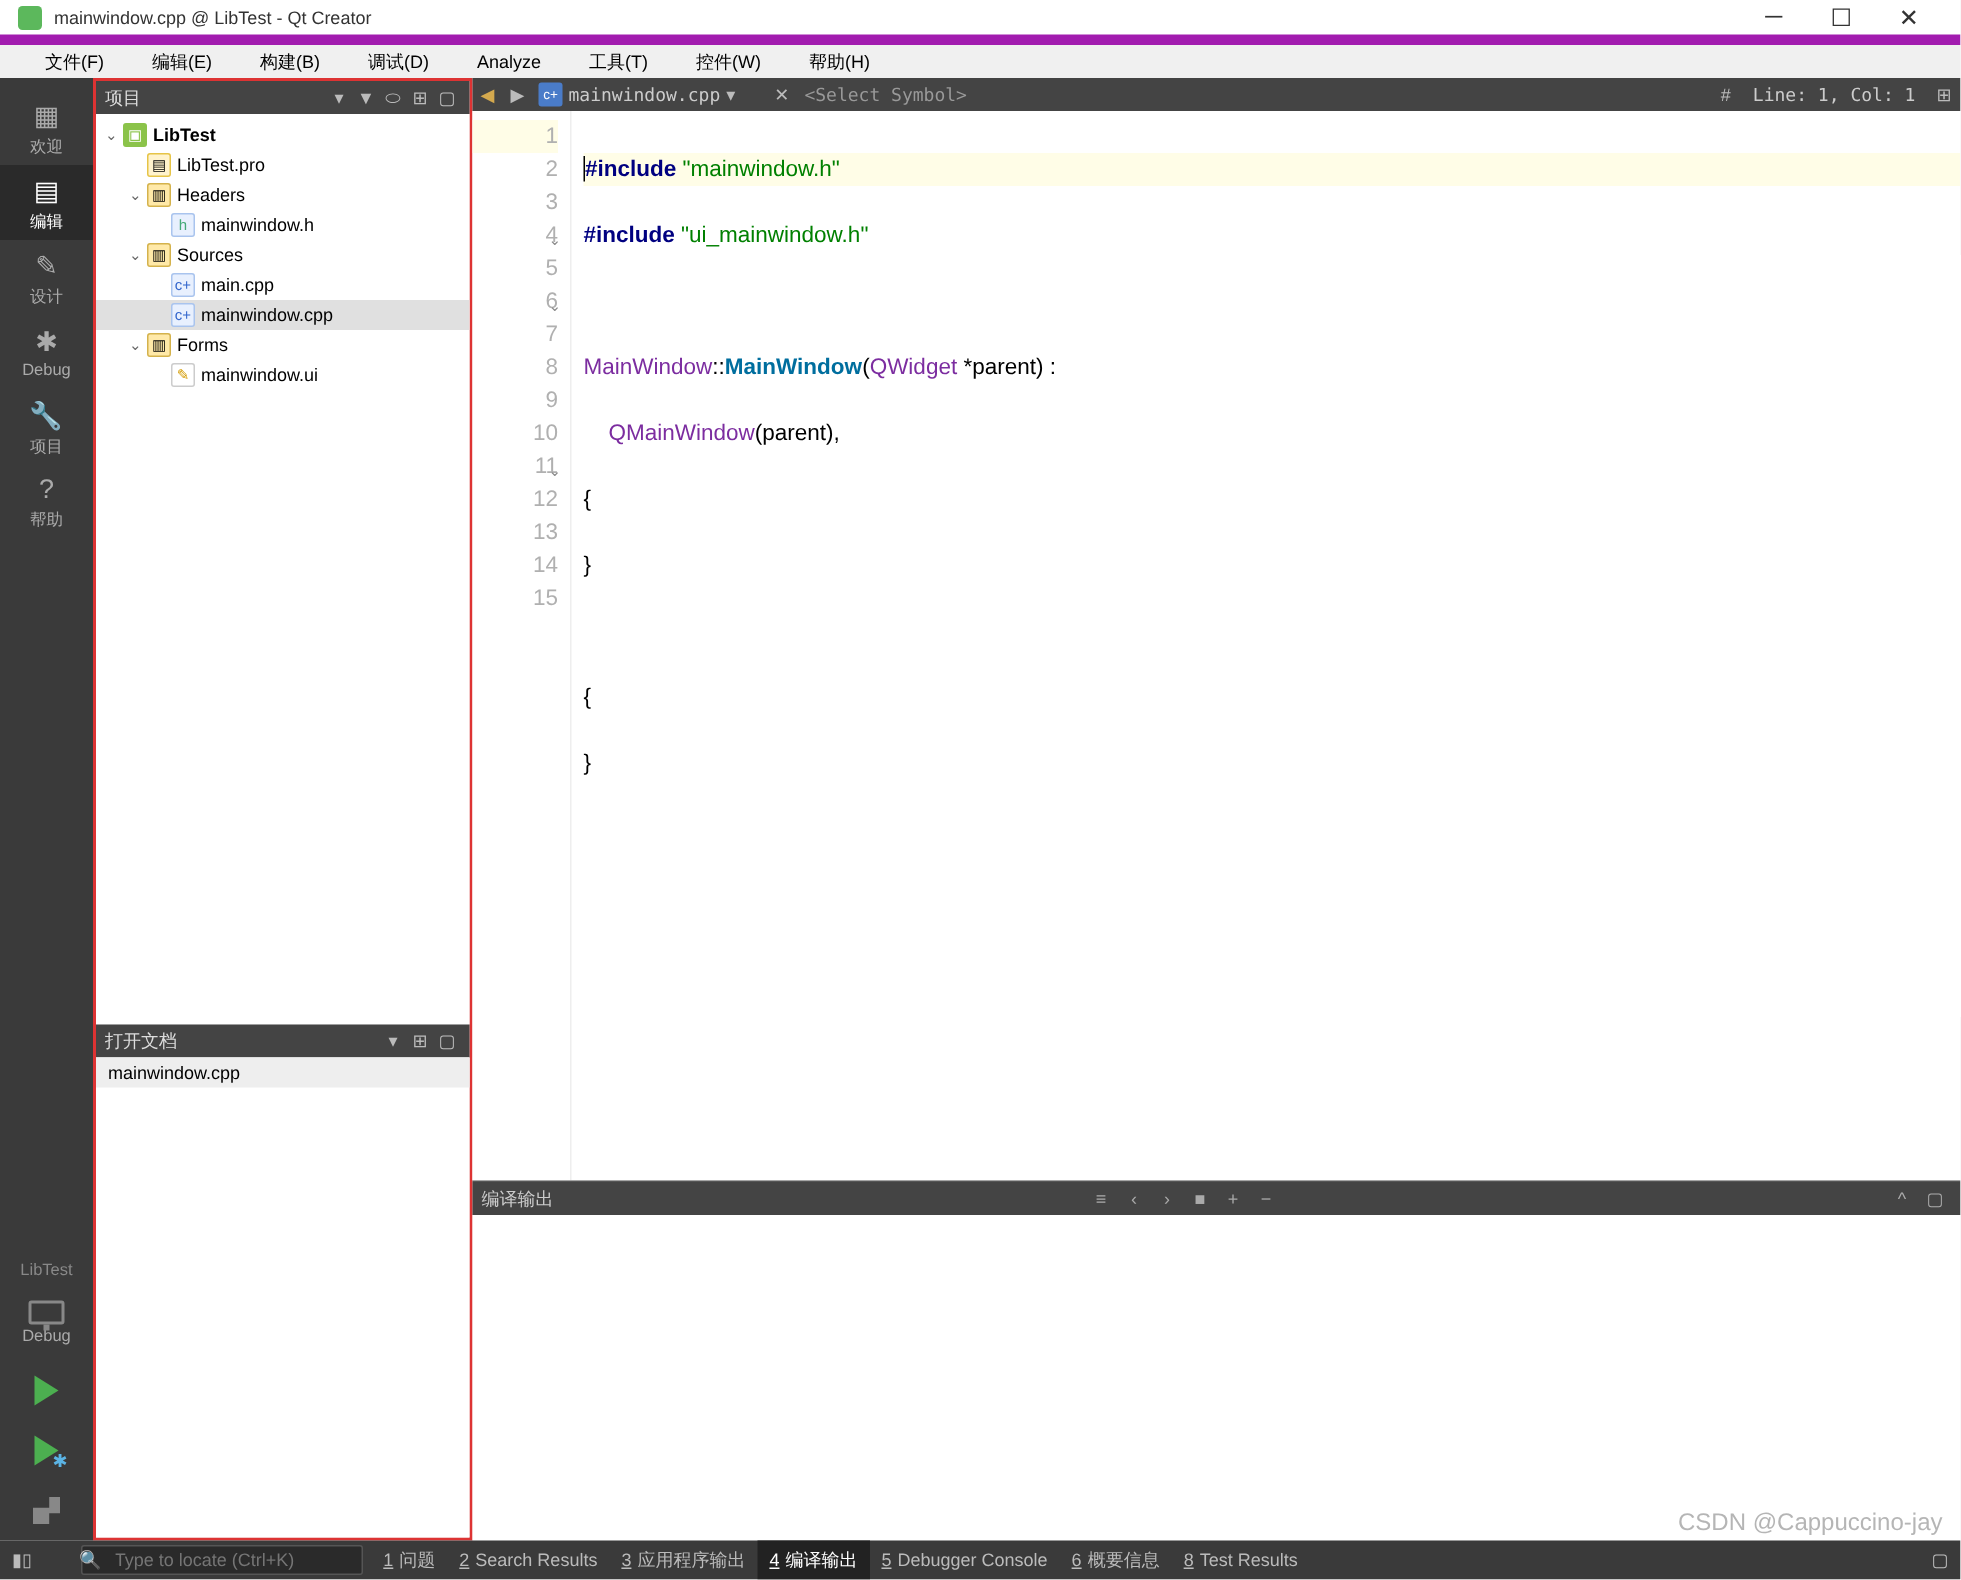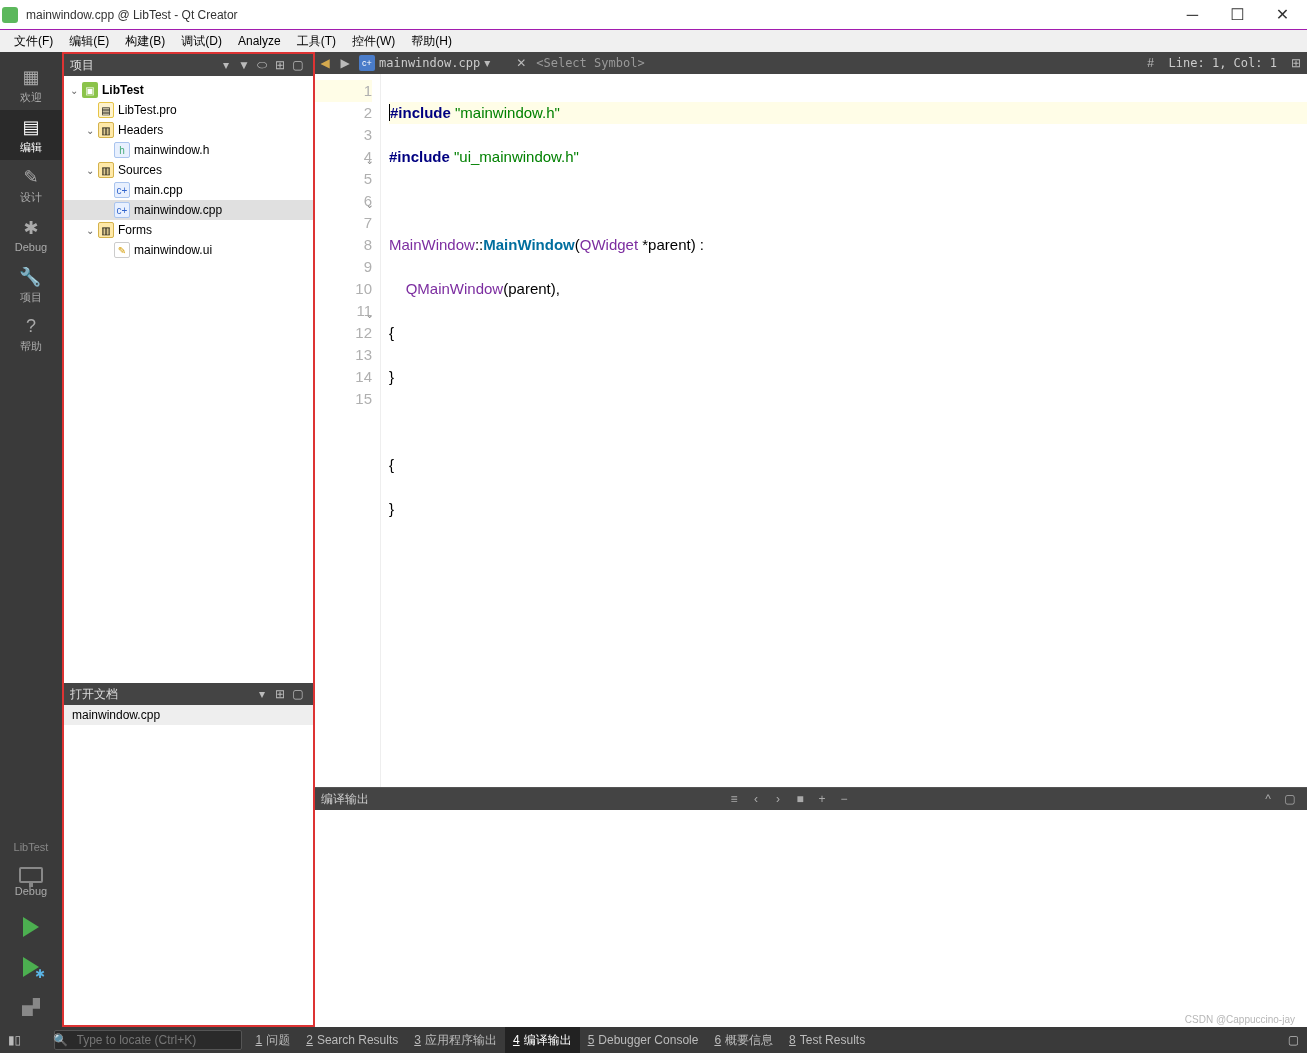--- a/index.html
+++ b/index.html
@@ -1,26 +1,26 @@
 <!DOCTYPE html>
 <html><head>
 <meta charset="utf-8">
 <style>
 * { margin:0; padding:0; box-sizing:border-box; font-family:"Microsoft YaHei",Arial,sans-serif; }
 body { width:1307px; height:1053px; background:#f0f0f0; overflow:hidden; position:relative; }
 
 
-.titlebar { height:30px; background:#fff; display:flex; align-items:center; padding:0 2px; border-bottom:1px solid #a21caf; }
+.titlebar { height:30px; background:#fff; display:flex; align-items:center; padding:0 12px; border-bottom:7px solid #a21caf; }
 .titlebar .app-icon { width:16px; height:16px; background:#5cb85c; border-radius:3px; margin-right:8px; }
 .titlebar .title { font-size:12px; color:#333; flex:1; }
 .titlebar .winbtn { width:45px; height:28px; display:flex; align-items:center; justify-content:center; color:#333; cursor:pointer; }
 
 
 .menubar { height:22px; background:#f0f0f0; display:flex; align-items:center; padding:0 6px; font-size:12px; }
-.menubar .mitem { padding:2px 8px; cursor:pointer; }
+.menubar .mitem { padding:2px 8px; cursor:pointer;margin-left:16px; }
 
 .body-row { display:flex; height:calc(100% - 30px - 22px - 26px); }
 
 
 .iconstrip { width:62px; background:#3a3a3a; display:flex; flex-direction:column; align-items:center; padding-top:8px; }
 .iconstrip .icell { width:62px; height:50px; display:flex; flex-direction:column; align-items:center; justify-content:center; color:#aaa; font-size:11px; cursor:pointer; }
 .iconstrip .icell.active { background:#2a2a2a; color:#fff; }
 .iconstrip .icell .ic { font-size:18px; margin-bottom:2px; }
 .iconstrip .spacer { flex:1; }
 .iconstrip .kitlabel { color:#888; font-size:11px; margin-bottom:4px; }
@@ -95,21 +95,21 @@
 
 
 .statusbar { position:absolute; bottom:0; left:0; right:0; height:26px; background:#3a3a3a; display:flex; align-items:center; color:#bbb; font-size:12px; }
 .statusbar .sbtn { padding:0 8px; cursor:pointer; height:26px; display:flex; align-items:center; }
 .statusbar .sbtn.active { background:#222; color:#fff; }
 .statusbar .locator { margin:0 6px; }
 .statusbar .locator input { background:#2a2a2a; border:1px solid #555; color:#999; font-size:12px; padding:2px 6px 2px 22px; width:188px; border-radius:2px; }
 .statusbar .sbtn .num { margin-right:4px; text-decoration:underline; }
 .statusbar .flex { flex:1; }
 
-.watermark { position:absolute; right:12px; bottom:28px; color:rgba(120,120,120,.55); font-size:10px; pointer-events:none; }
+.watermark { position:absolute; right:12px; bottom:28px; color:rgba(120,120,120,.55); font-size:16px; pointer-events:none; }
 </style>
 </head>
 <body>
 
 <div class="titlebar">
   <div class="app-icon"></div>
   <div class="title">mainwindow.cpp @ LibTest - Qt Creator</div>
   <div class="winbtn">─</div>
   <div class="winbtn">☐</div>
   <div class="winbtn">✕</div>

